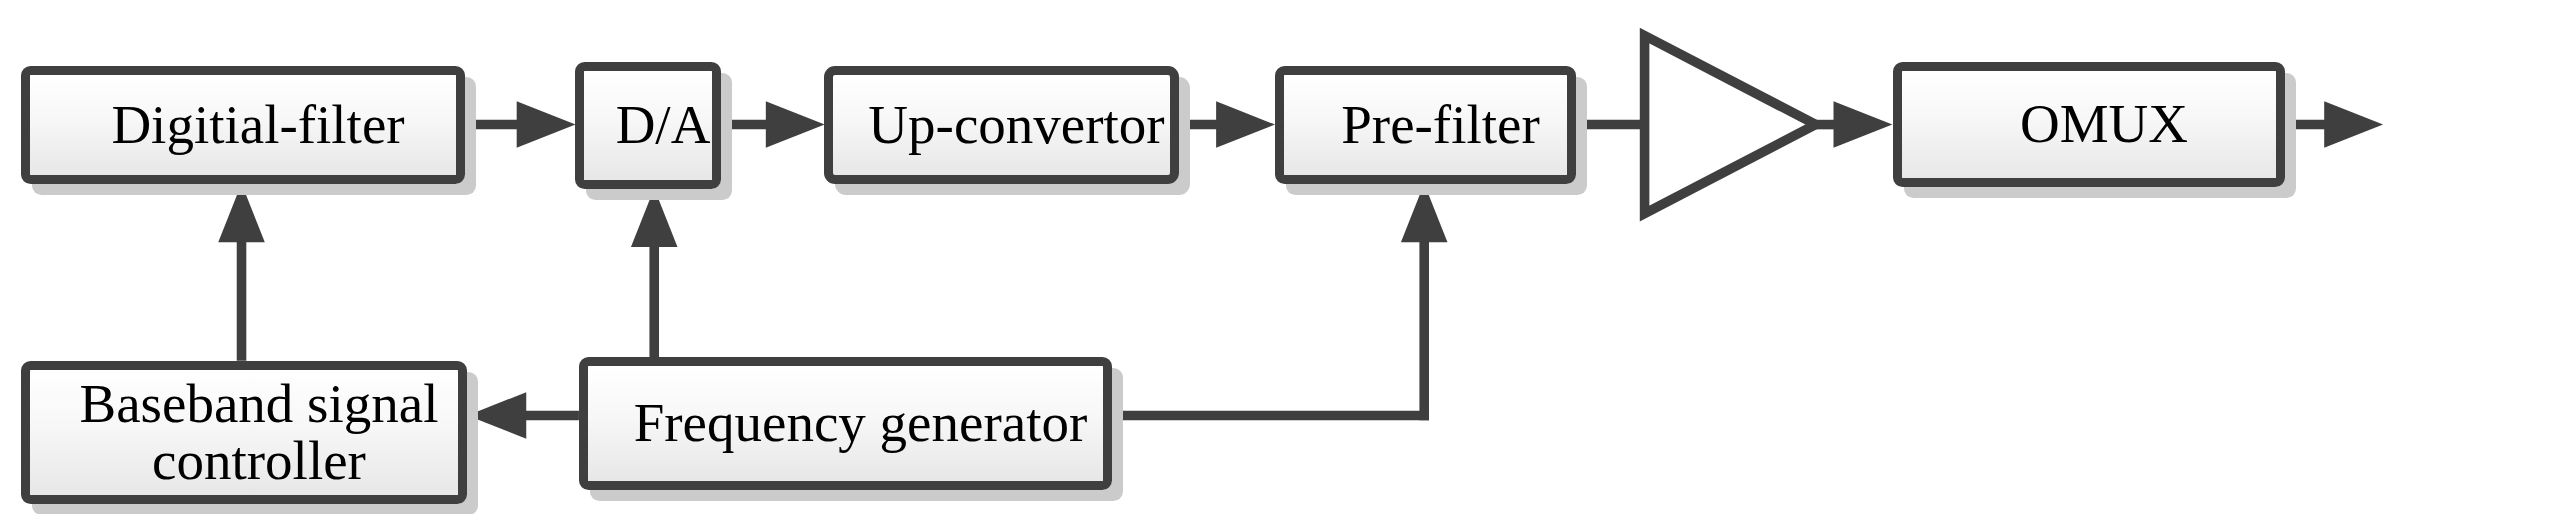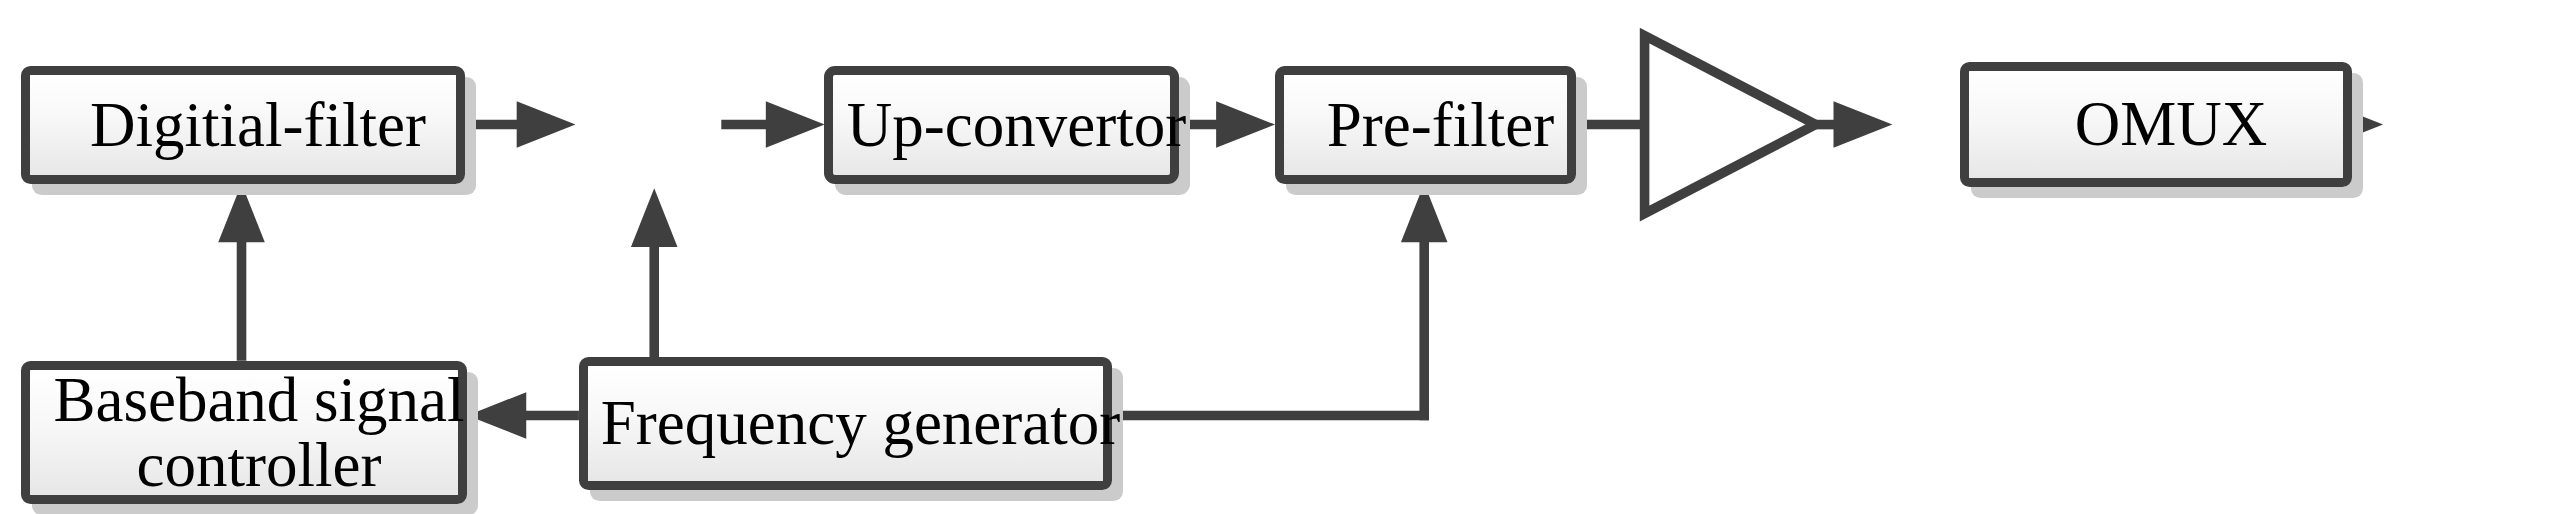--- a/index.html
+++ b/index.html
@@ -33,32 +33,32 @@
     border: 9px solid #3f3f3f;
     border-radius: 9.6px;
     background: linear-gradient(180deg, #ffffff 0%, #f7f7f7 45%, #e7e7e7 100%);
     box-shadow: 11px 11px 0 #cbcbcb;
     display: flex;
     flex-direction: column;
     align-items: center;
     justify-content: center;
     text-align: center;
     color: #000000;
-    font-size: 63px;
+    font-size: 55px;
     line-height: 1.02;
     white-space: nowrap;
     padding-left: 30px;
   }
   .block span { display: block; }
 
   .b-digital   { left: 21px;   top: 66px;  width: 444px; height: 118px; }
   .b-da        { left: 575px;  top: 62px;  width: 146px; height: 127px; }
   .b-upconv    { left: 824px; top: 66px;  width: 355px; height: 118px; border-radius: 11px; }
   .b-prefilter { left: 1275px; top: 66px;  width: 301px; height: 118px; justify-content: center; }
-  .b-omux      { left: 1960px; top: 62px;  width: 392px; height: 125px; }
+  .b-omux      { left: 1893px; top: 62px;  width: 392px; height: 125px; }
   .b-ant       { left: 2384px; top: 70px; width: 171px; height: 105px; }
   .b-baseband  { left: 21px;   top: 361px; width: 446px; height: 143px; }
   .b-freq      { left: 579px;  top: 357px; width: 533px; height: 133px; }
 </style>
 </head>
 <body>
 
 <div class="diagram">
 
   <svg class="wires" viewBox="0 0 3762 751" xmlns="http://www.w3.org/2000/svg">
@@ -95,20 +95,23 @@
       <line x1="1624" y1="607" x2="2087" y2="607"></line>
       <line x1="2080" y1="614" x2="2080" y2="348"></line>
       <polygon points="2080,268 2046,354 2114,354" stroke="none"></polygon>
     </g>
   </svg>
 
   <div class="block b-digital">
     <span>Digitial-filter</span>
   </div>
 
+  <div class="block b-da">
+    <span>D/A</span>
+  </div>
 
   <div class="block b-upconv">
     <span>Up-convertor</span>
   </div>
 
   <div class="block b-prefilter">
     <span>Pre-filter</span>
   </div>
 
   <div class="block b-omux">

